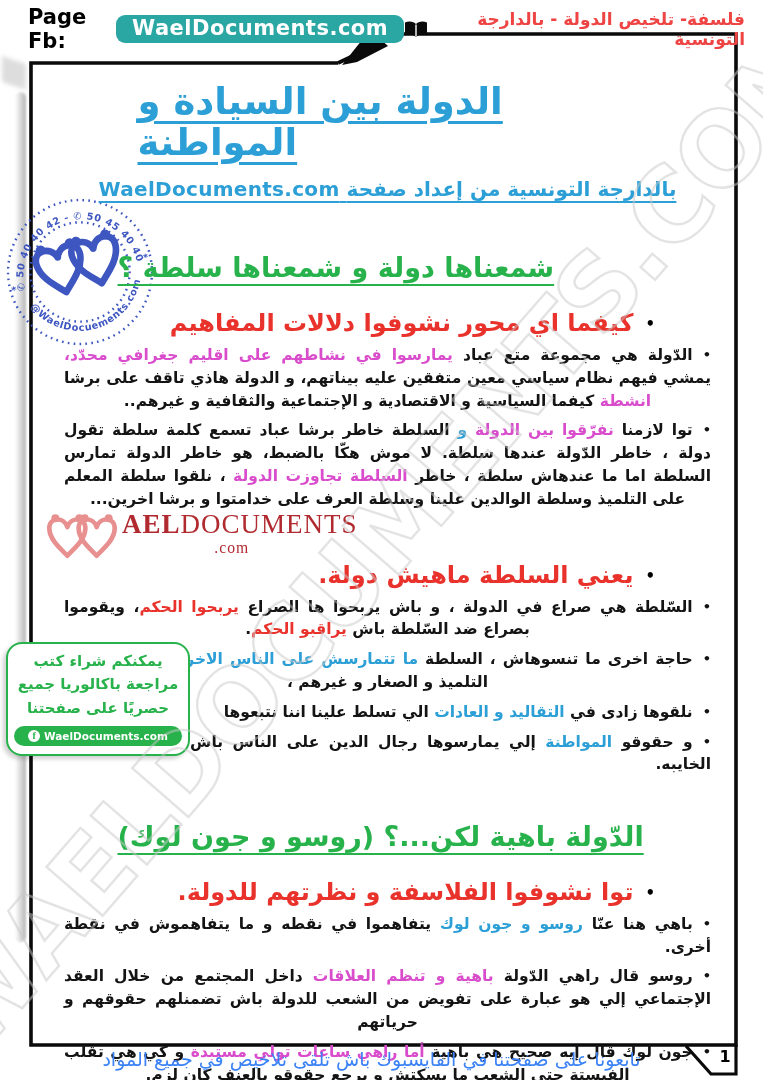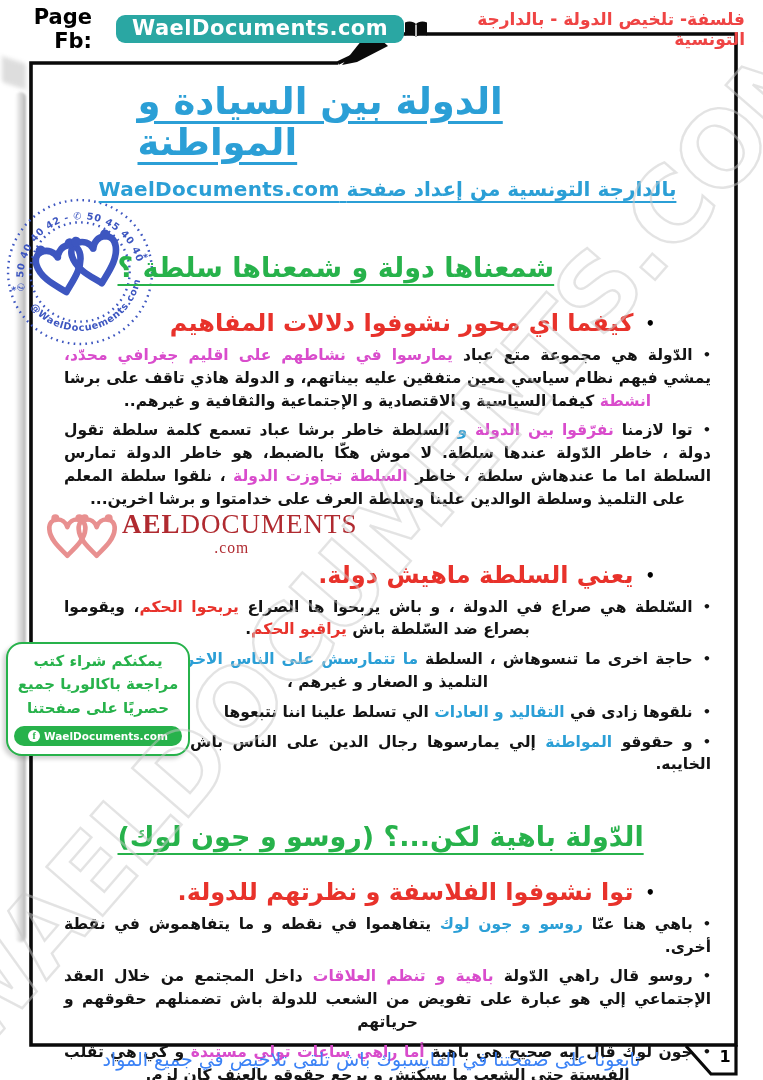--- a/index.html
+++ b/index.html
@@ -15,21 +15,21 @@
 
   
   .watermark{position:absolute;left:50%;top:50%;z-index:5;pointer-events:none;
     transform:translate(-50%,-50%) rotate(-49deg);
     font-size:102px;font-weight:bold;letter-spacing:-2px;white-space:nowrap;
     color:transparent;-webkit-text-stroke:2.4px var(--watermark-gray,#c9c9c9);opacity:.5;}
 
   
   .hdr{position:absolute;top:5px;left:28px;right:18px;display:flex;
     justify-content:space-between;align-items:flex-start;z-index:6;}
-  .hdr-left{display:flex;align-items:center;gap:24px;text-align:right;}
+  .hdr-left{display:flex;align-items:center;gap:24px;}
   .pagefb{font-weight:bold;font-size:21px;color:#000;}
   .pill{background:var(--teal,#2aa7a3);color:#fff;font-weight:bold;font-size:21px;
     padding:1px 16px 3px;border-radius:9px;letter-spacing:.5px;}
   .hdr-right{display:flex;align-items:center;gap:8px;font-weight:bold;font-size:17px;color:#ef4444;margin-top:4px;}
   .book-ic{width:24px;height:19px;flex:0 0 auto;}
 
   
   .frame{position:absolute;inset:0;z-index:2;pointer-events:none;}
 
   

